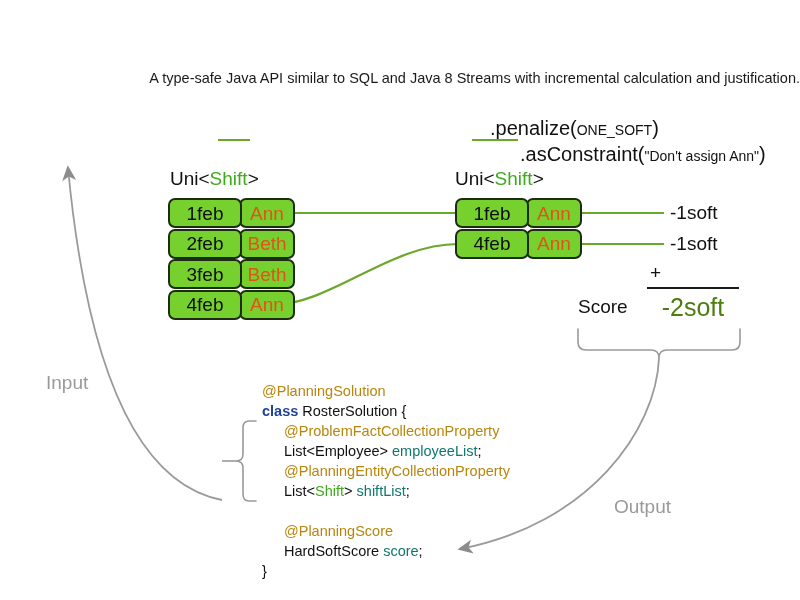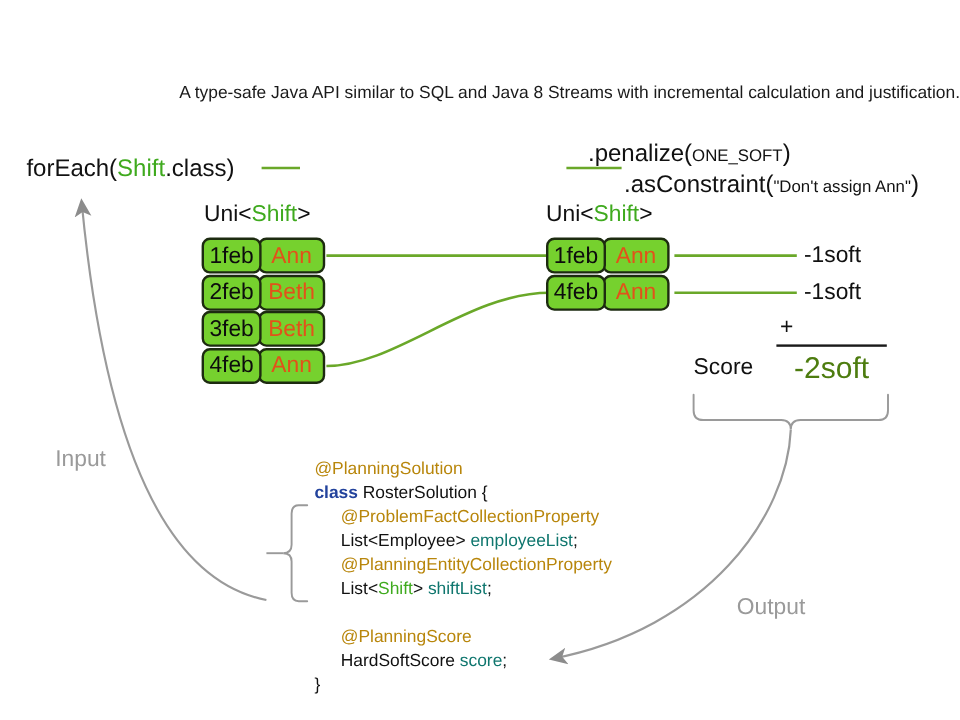--- a/index.html
+++ b/index.html
@@ -80,21 +80,21 @@
     border-radius: 7px;
     display: flex;
     align-items: center;
     justify-content: center;
     font-size: 19px;
     line-height: 19px;
     box-sizing: border-box;
     height: 30px;
   }
   .cell-date {
-    width: 50px;
+    width: 74px;
     color: #0d0d0d;
     margin-right: -3px;
     position: relative;
     z-index: 2;
   }
   .cell-name {
     width: 56px;
     color: #e2521a;
     position: relative;
     z-index: 1;
@@ -161,21 +161,20 @@
     pointer-events: none;
   }
 </style>
 </head>
 <body>
 
 <div id="stage">
 
   <div class="abs" id="subtitle">A type-safe Java API similar to SQL and Java 8 Streams with incremental calculation and justification.</div>
 
-  <div class="abs expr" id="expr-foreach"><span>forEach(</span><span class="green">Shift</span><span>.class)</span></div>
 
 
   <div class="abs expr" id="expr-penalize"><span>.penalize(</span><span class="sm">ONE_SOFT</span><span>)</span></div>
 
   <div class="abs expr" id="expr-asconstraint"><span>.asConstraint(</span><span class="sm">"Don't assign Ann"</span><span>)</span></div>
 
   <div class="abs uni-caption" id="uni-left"><span>Uni&lt;</span><span class="green">Shift</span><span>&gt;</span></div>
 
   <div class="abs uni-caption" id="uni-right"><span>Uni&lt;</span><span class="green">Shift</span><span>&gt;</span></div>
 

